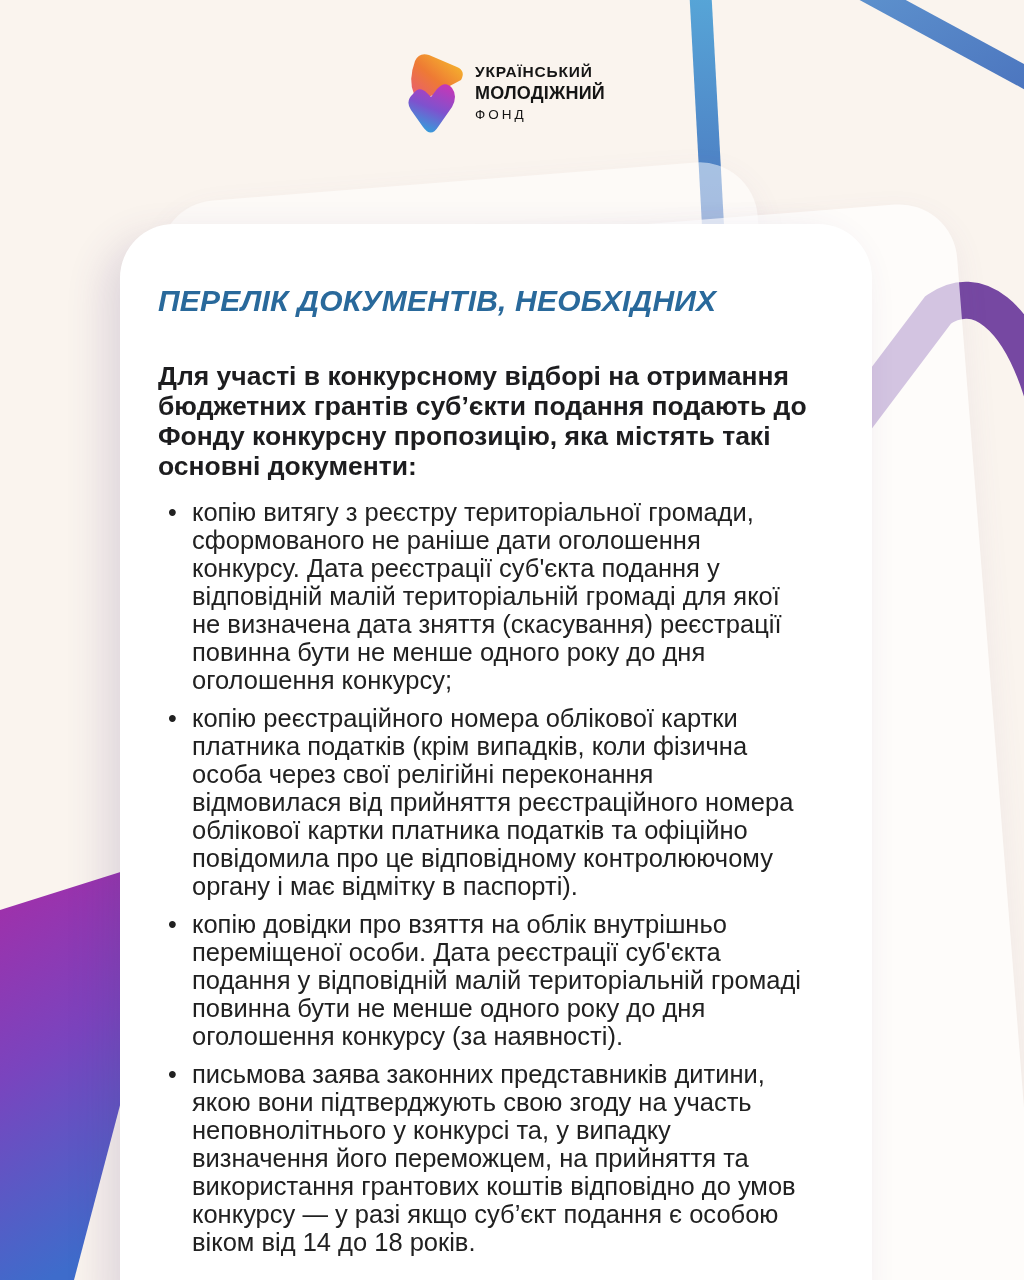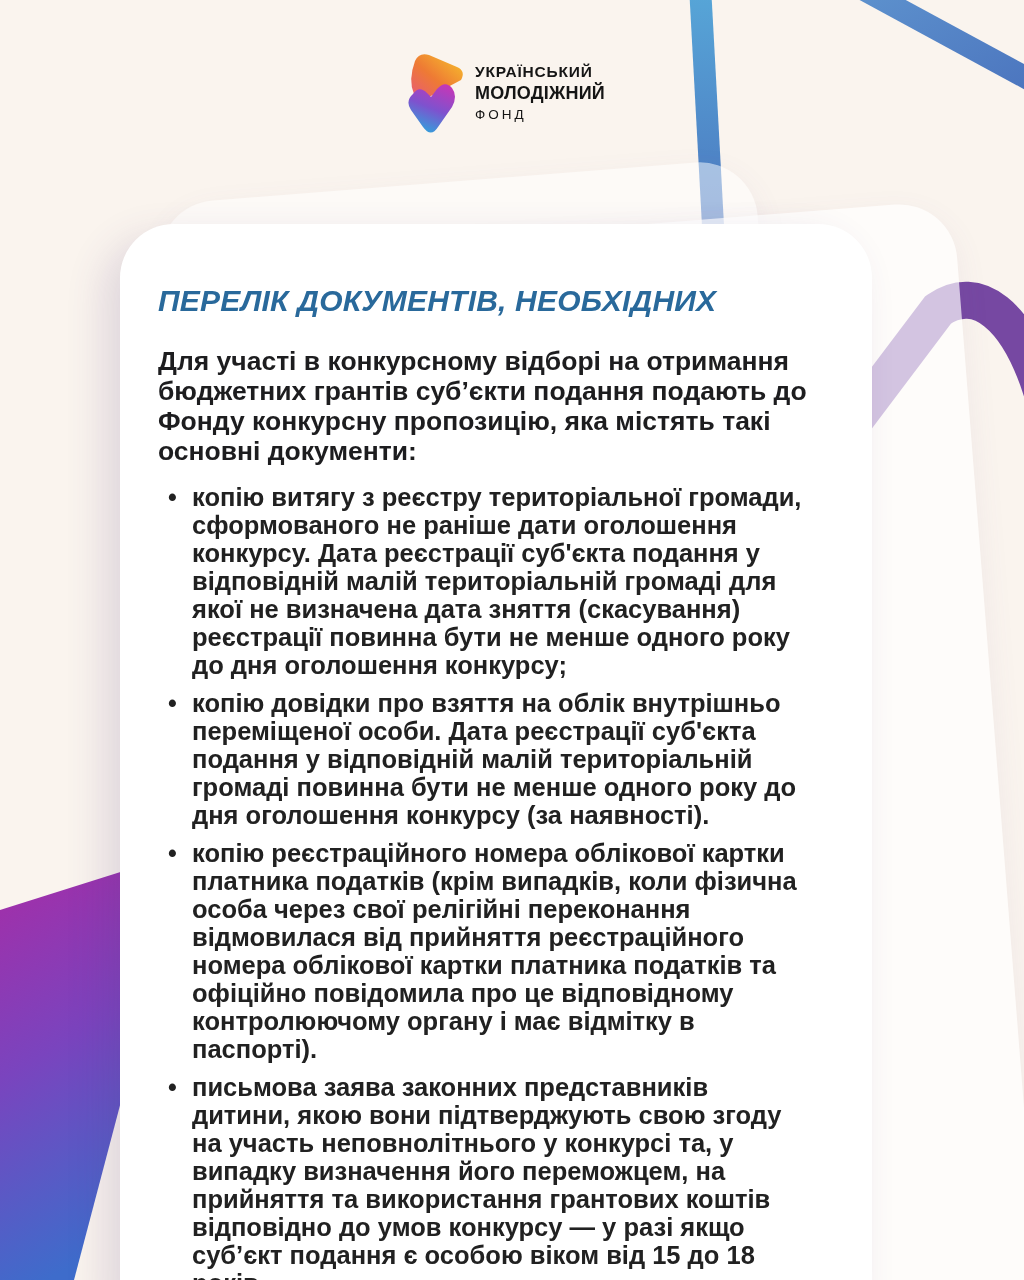--- a/index.html
+++ b/index.html
@@ -28,27 +28,27 @@
     background:#FFFFFF;border-radius:54px;
     box-shadow:-16px 14px 38px rgba(90,60,130,.16);
     box-sizing:border-box;padding:61px 38px 0 38px;
   }
   .card h1{
     margin:0;color:#29699B;font-size:30px;font-weight:700;line-height:32px;
     letter-spacing:.2px;
     font-style:italic;
   }
   .intro{
-    margin:29px 0 0 0;color:#1D1D1F;font-size:26.5px;font-weight:700;line-height:30px;
+    margin:44px 0 0 0;color:#1D1D1F;font-size:26.5px;font-weight:700;line-height:30px;
   }
   ul.docs{
     list-style:none;margin:17px 0 0 0;padding:0;color:#212121;
   }
   ul.docs li{
-    position:relative;padding-left:34px;font-size:25.5px;font-weight:700;
+    position:relative;padding-left:34px;font-size:25.5px;font-weight:400;
     line-height:28px;max-width:610px;
   }
   ul.docs li + li{margin-top:10px;}
   ul.docs li::before{
     content:"\2022";position:absolute;left:10px;top:0;
     font-size:25px;color:#212121;
   }
 </style>
 </head>
 <body>
@@ -104,19 +104,19 @@
     </div>
   </div>
 
   <div class="card">
     <h1>
       <div>ПЕРЕЛІК ДОКУМЕНТІВ, НЕОБХІДНИХ</div>
     </h1>
     <p class="intro">Для участі в конкурсному відборі на отримання бюджетних грантів суб’єкти подання подають до Фонду конкурсну пропозицію, яка містять такі основні документи:</p>
     <ul class="docs" id="doc-list">
         <li>копію витягу з реєстру територіальної громади, сформованого не раніше дати оголошення конкурсу. Дата реєстрації суб'єкта подання у відповідній малій територіальній громаді для якої не визначена дата зняття (скасування) реєстрації повинна бути не менше одного року до дня оголошення конкурсу;</li>
+        <li>копію реєстраційного номера облікової картки платника податків (крім випадків, коли фізична особа через свої релігійні переконання відмовилася від прийняття реєстраційного номера облікової картки платника податків та офіційно повідомила про це відповідному контролюючому органу і має відмітку в паспорті).</li>
         <li>копію довідки про взяття на облік внутрішньо переміщеної особи. Дата реєстрації суб'єкта подання у відповідній малій територіальній громаді повинна бути не менше одного року до дня оголошення конкурсу (за наявності).</li>
-        <li>копію реєстраційного номера облікової картки платника податків (крім випадків, коли фізична особа через свої релігійні переконання відмовилася від прийняття реєстраційного номера облікової картки платника податків та офіційно повідомила про це відповідному контролюючому органу і має відмітку в паспорті).</li>
-        <li>письмова заява законних представників дитини, якою вони підтверджують свою згоду на участь неповнолітнього у конкурсі та, у випадку визначення його переможцем, на прийняття та використання грантових коштів відповідно до умов конкурсу — у разі якщо суб’єкт подання є особою віком від 15 до 18 років.</li>
+        <li>письмова заява законних представників дитини, якою вони підтверджують свою згоду на участь неповнолітнього у конкурсі та, у випадку визначення його переможцем, на прийняття та використання грантових коштів відповідно до умов конкурсу — у разі якщо суб’єкт подання є особою віком від 14 до 18 років.</li>
       </ul>
   </div>
 
 </div>
 
 </body></html>

